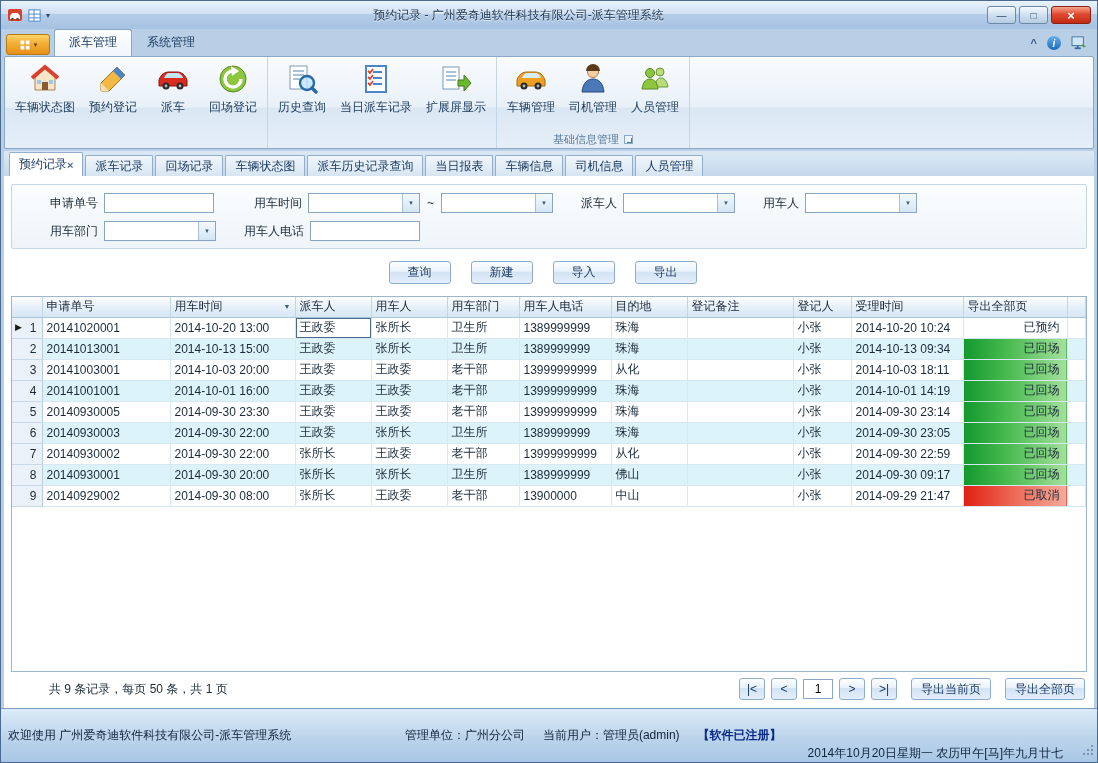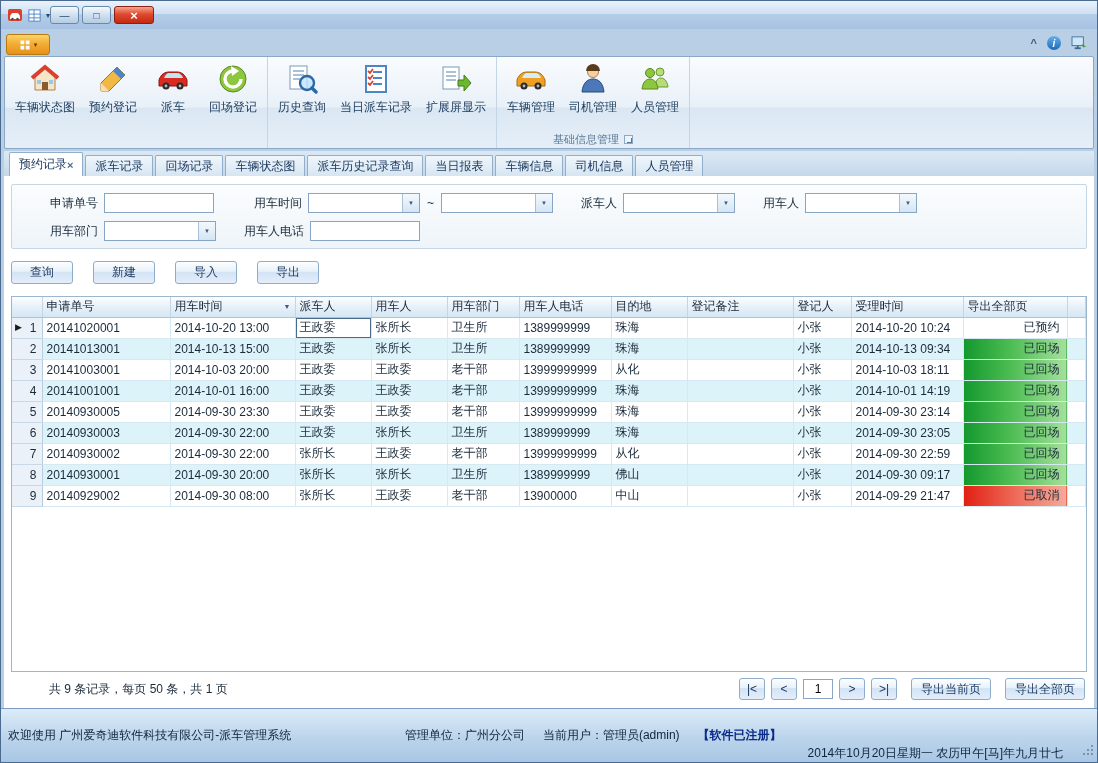--- a/index.html
+++ b/index.html
@@ -76,21 +76,21 @@
   .flabel { width:72px; text-align:right; margin-right:6px; color:#1a2a3a; white-space:nowrap; }
   .flabel.narrow { width:48px; }
   .ftext { width:110px; height:20px; border:1px solid #88a6c4; padding:1px 3px; font:inherit; }
   .combo { width:112px; height:20px; border:1px solid #88a6c4; background:#fff; display:flex; }
   .combo input { flex:1; min-width:0; border:none; outline:none; font:inherit; padding:1px 2px; }
   .combo-btn { width:17px; background:linear-gradient(180deg,#f4f9fd,#d4e5f4); border-left:1px solid #a8c0d8;
                display:flex; align-items:center; justify-content:center; font-size:6px; color:#3a5a80; }
   .range-sep { margin:0 7px; color:#1a2a3a; }
   .fgap { width:16px; }
 
-  .actions-row { flex:0 0 24px; display:flex; justify-content:flex-start; gap:20px; margin:0 13px 11px 0; }
+  .actions-row { flex:0 0 24px; display:flex; justify-content:center; gap:20px; margin:0 13px 11px 0; }
   .btn3d { height:23px; border:1px solid #8eaccc; border-radius:3px; color:#17365e; font:inherit;
            background:linear-gradient(180deg,#fdfeff,#e8f1fa 45%,#d2e3f4 46%,#e4eefb);
            display:flex; align-items:center; justify-content:center; }
   .action-btn { width:62px; }
 
   
   .grid-wrap { flex:1; border:1px solid #9cb6ce; overflow:hidden; background:#fff; }
   table.grid { width:100%; border-collapse:collapse; table-layout:fixed; font-size:12px; }
   .grid th { height:20px; font-weight:normal; text-align:left; padding:0 4px;
              background:linear-gradient(180deg,#fdfeff,#e6f0f9 50%,#d5e6f4);
@@ -142,37 +142,42 @@
       <span>
           <svg width="15" height="15" viewBox="0 0 16 16">
             <rect x="2" y="2" width="12" height="12" fill="#fff" stroke="#4a86c8"></rect>
             <line x1="2" y1="6.5" x2="14" y2="6.5" stroke="#4a86c8"></line>
             <line x1="2" y1="10.5" x2="14" y2="10.5" stroke="#4a86c8"></line>
             <line x1="7.5" y1="2" x2="7.5" y2="14" stroke="#4a86c8"></line>
           </svg>
         </span>
       <span class="qat-arrow">▾</span>
     </div>
+    <div class="title-text">预约记录 - 广州爱奇迪软件科技有限公司-派车管理系统</div>
     <div class="win-btns">
       <div class="win-btn">—</div>
       <div class="win-btn">□</div>
       <div class="win-btn close">×</div>
     </div>
   </div>
 
   <div class="ribbon-tabrow">
     <div class="app-btn">
       <svg width="12" height="12" viewBox="0 0 16 16">
           <rect x="2" y="2" width="5" height="5" fill="#fff"></rect>
           <rect x="9" y="2" width="5" height="5" fill="#fff"></rect>
           <rect x="2" y="9" width="5" height="5" fill="#fff"></rect>
           <rect x="9" y="9" width="5" height="5" fill="#fff"></rect>
         </svg>
       <span class="app-arrow">▾</span>
     </div>
+    <div class="ribbon-tabs">
+        <div class="ribbon-tab active">派车管理</div>
+        <div class="ribbon-tab">系统管理</div>
+      </div>
     <div class="ribbon-right">
       <span class="collapse-glyph">^</span>
       <span class="info-circle">i</span>
       <span>
           <svg width="16" height="14" viewBox="0 0 18 16">
             <rect x="1" y="1" width="13" height="10" fill="#cfe6f6" stroke="#3a6a9a"></rect>
             <line x1="4" y1="14" x2="11" y2="14" stroke="#3a6a9a" stroke-width="2"></line>
             <line x1="7.5" y1="11" x2="7.5" y2="14" stroke="#3a6a9a" stroke-width="2"></line>
             <path d="M12 9 l5 3 -3 1 z" fill="#4a9a2a"></path>
           </svg>

